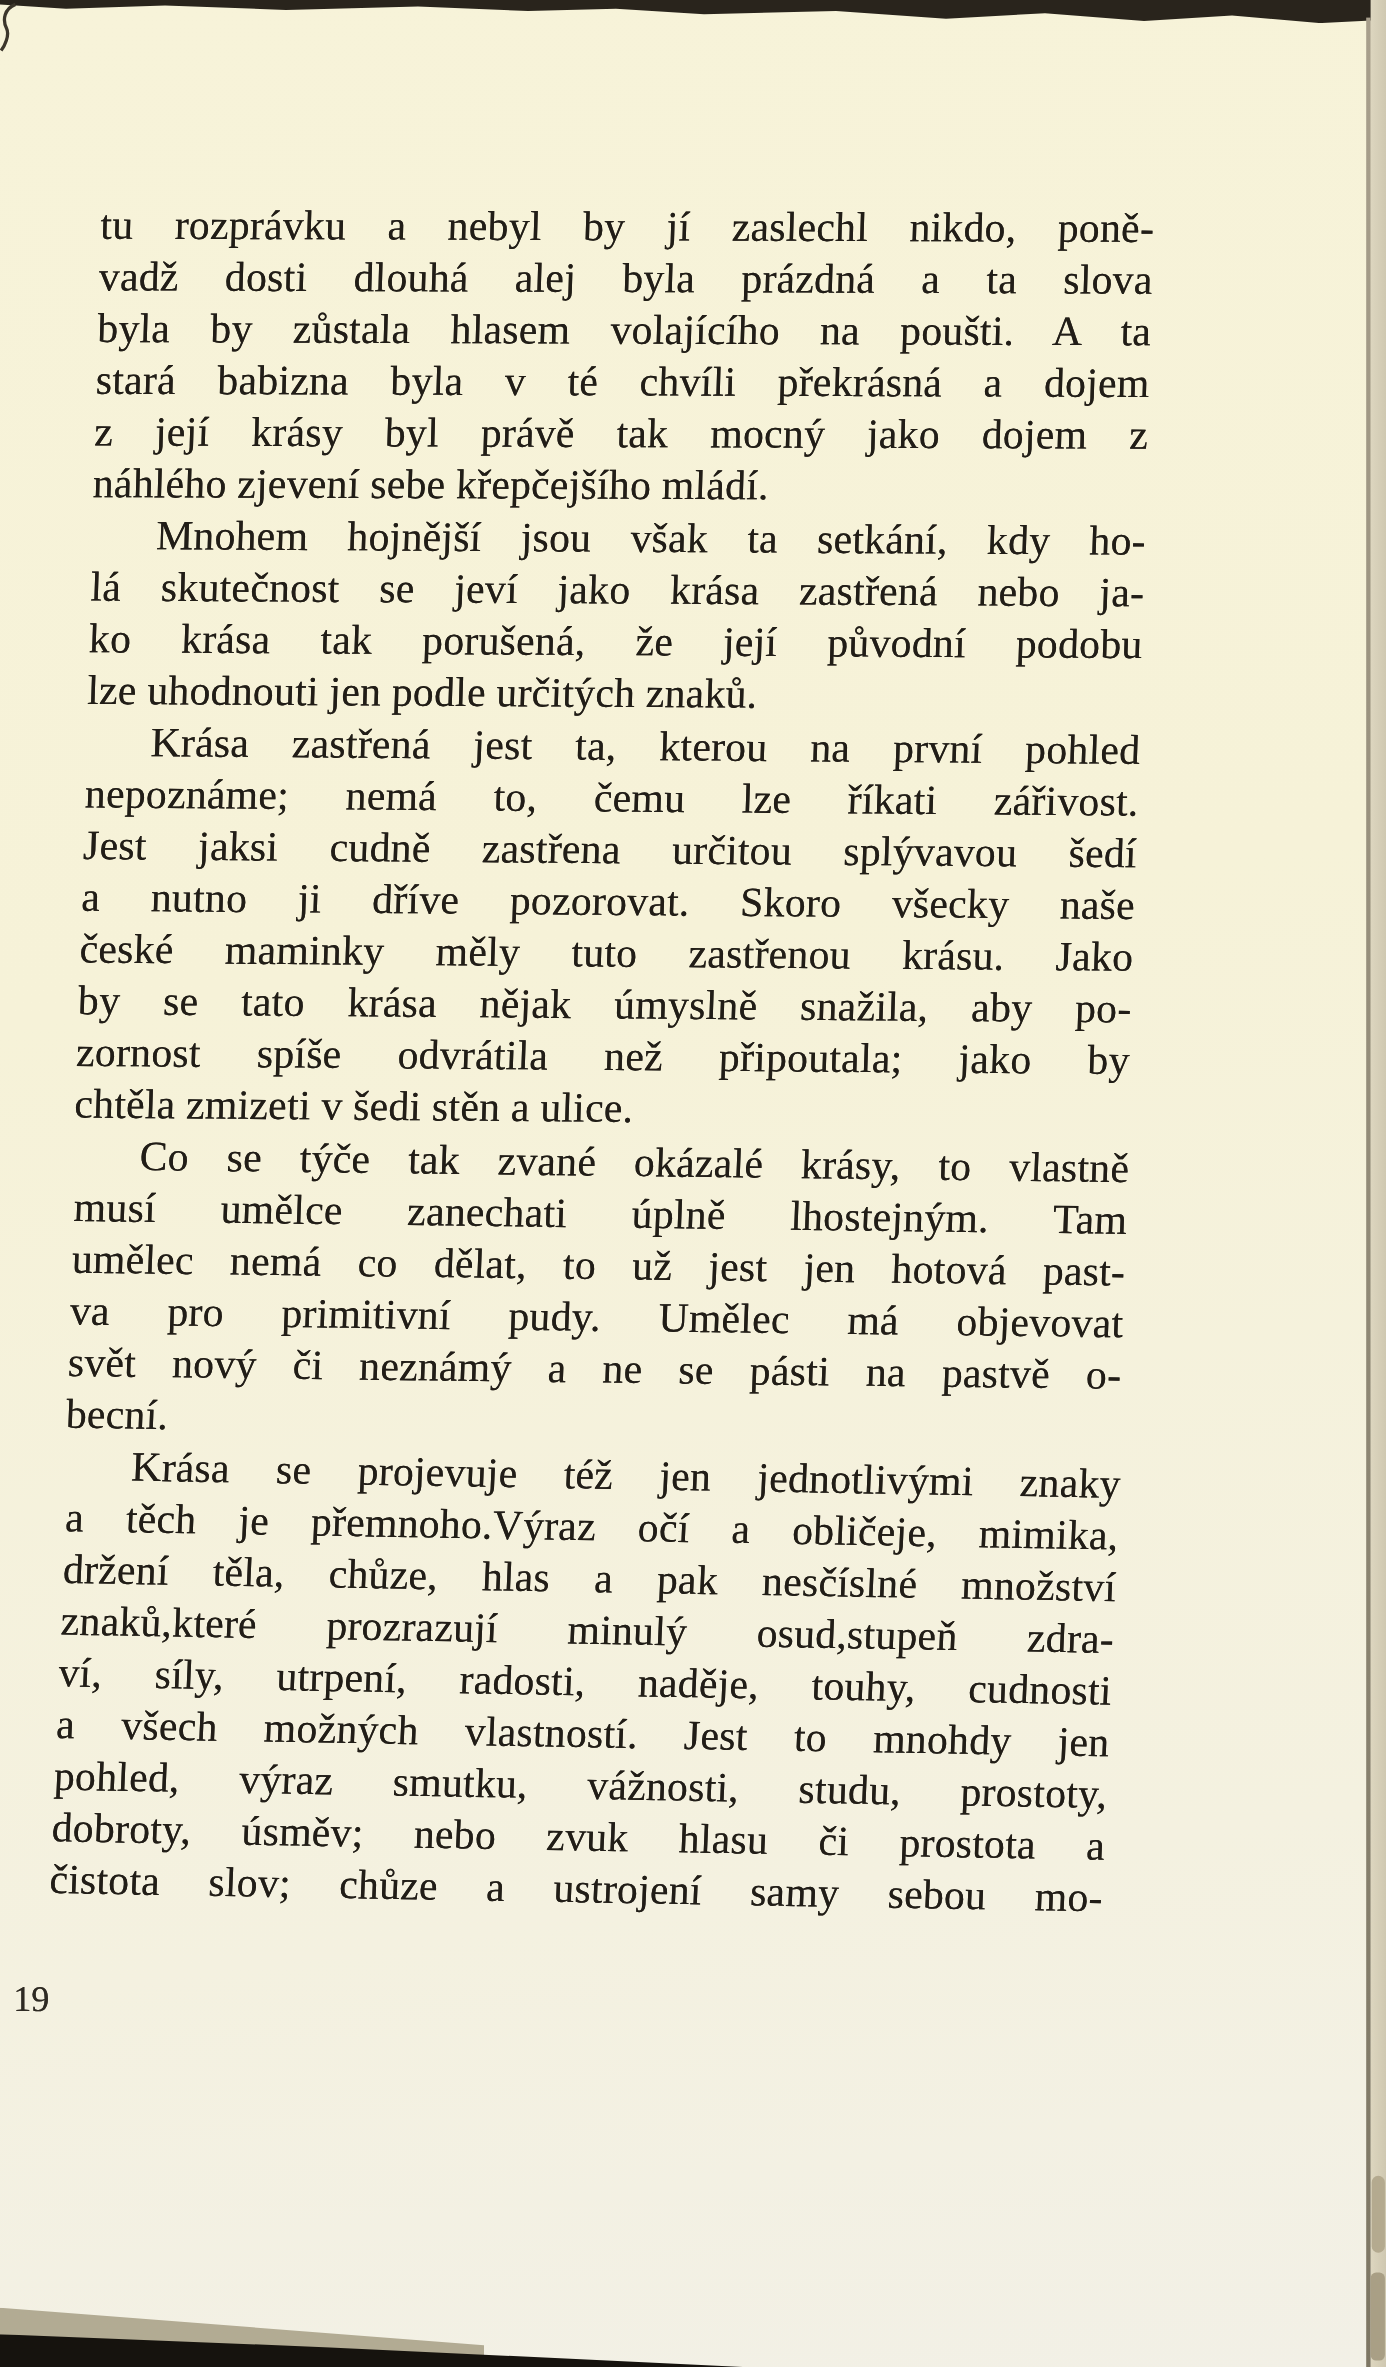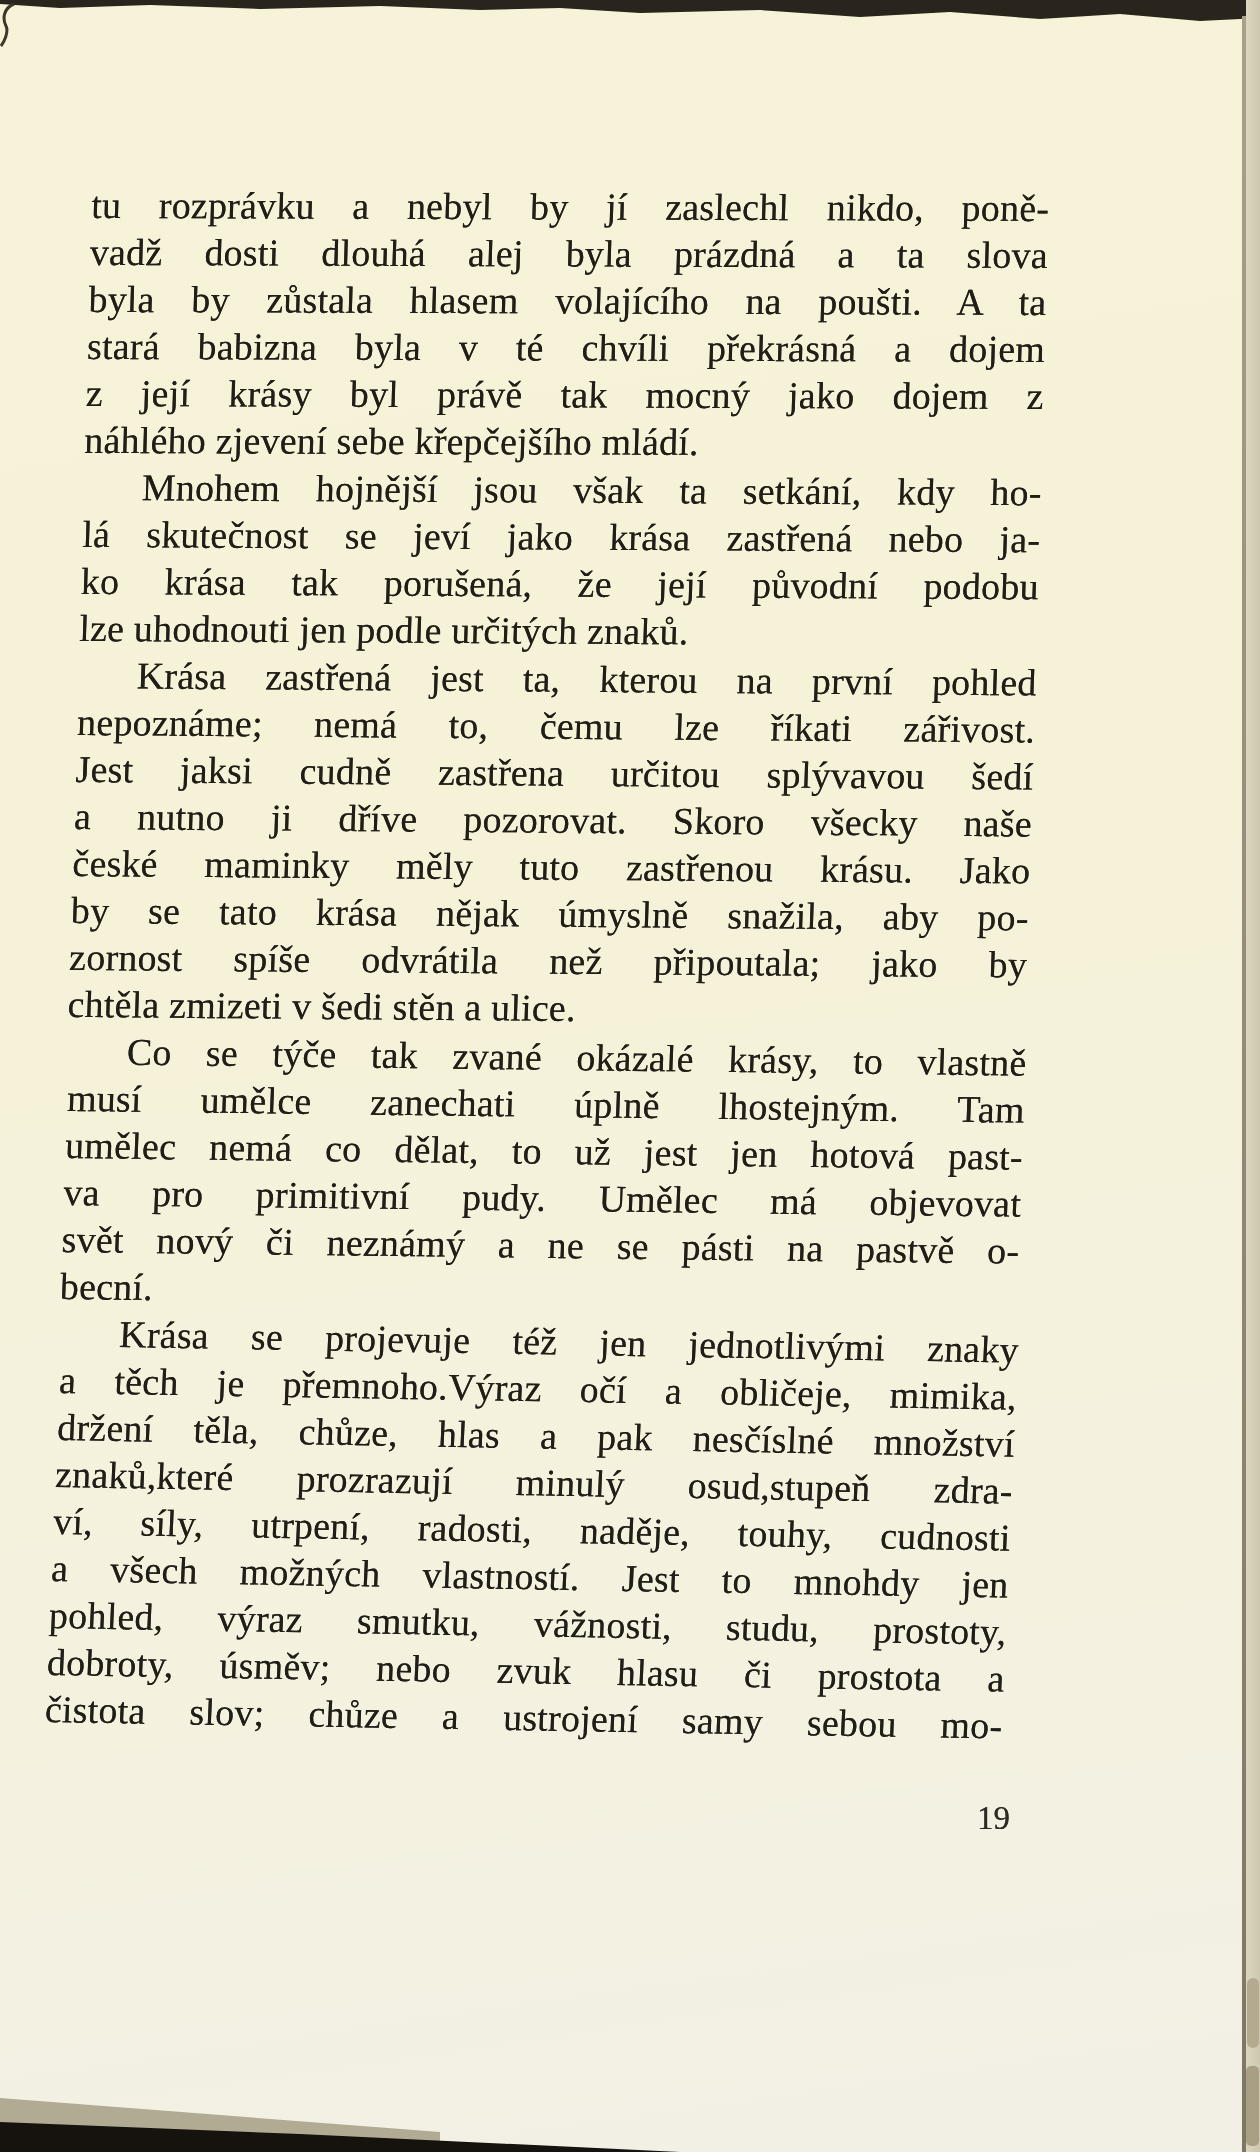--- a/index.html
+++ b/index.html
@@ -31,22 +31,22 @@
     height:47px;overflow:hidden;
     text-align:justify;text-align-last:justify;
     white-space:normal;
   }
   .ln::after{content:"";display:inline-block;width:100%;height:0;}
   .ln.last{text-align-last:left;}
   .ln.last::after{content:none;}
   .ln.ind{text-indent:58px;}
   
   .pagenum{
-    position:absolute;left:0;top:1800px;width:1010px;
-    text-align:right;font-size:33px;color:#2e2a23;
+    position:absolute;left:12px;top:1800px;width:1010px;
+    text-align:left;font-size:33px;color:#2e2a23;
     text-shadow:0 0 0.5px rgba(46,42,35,0.8);
   }
   
   .top-band{
     position:absolute;left:0;top:0;width:1260px;height:24px;background:#29241c;
     clip-path:polygon(0 0,1260px 0,1260px 18px,1200px 21px,1120px 14px,1040px 19px,
       950px 12px,860px 17px,760px 10px,640px 13px,560px 8px,480px 10px,
       380px 6px,260px 9px,150px 5px,60px 8px,0 4px);
   }
   .corner-hook{position:absolute;left:0;top:2px;}

